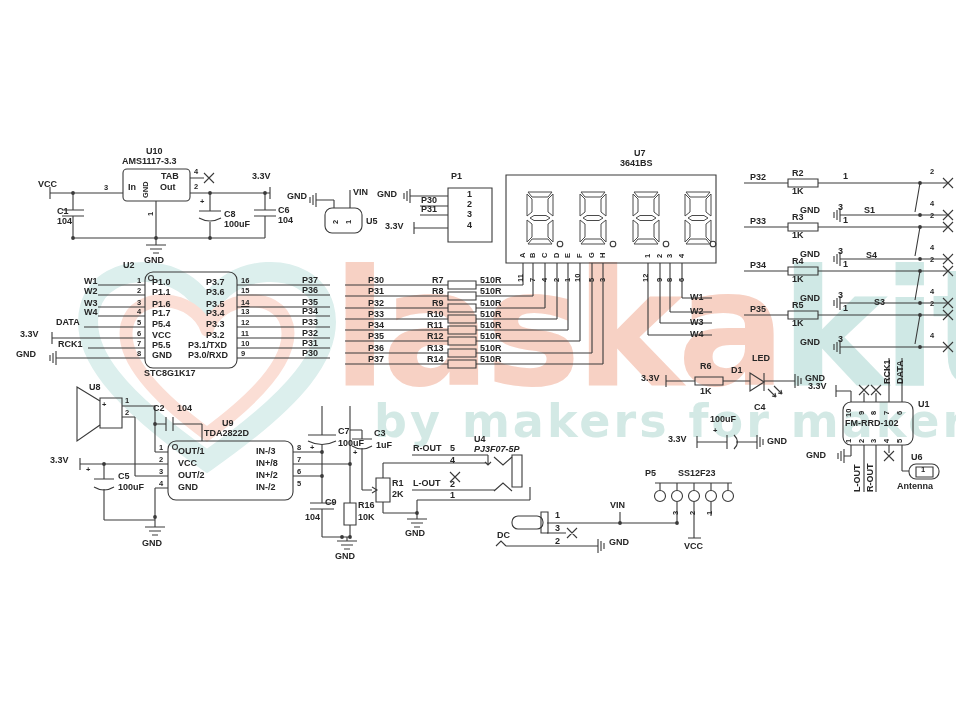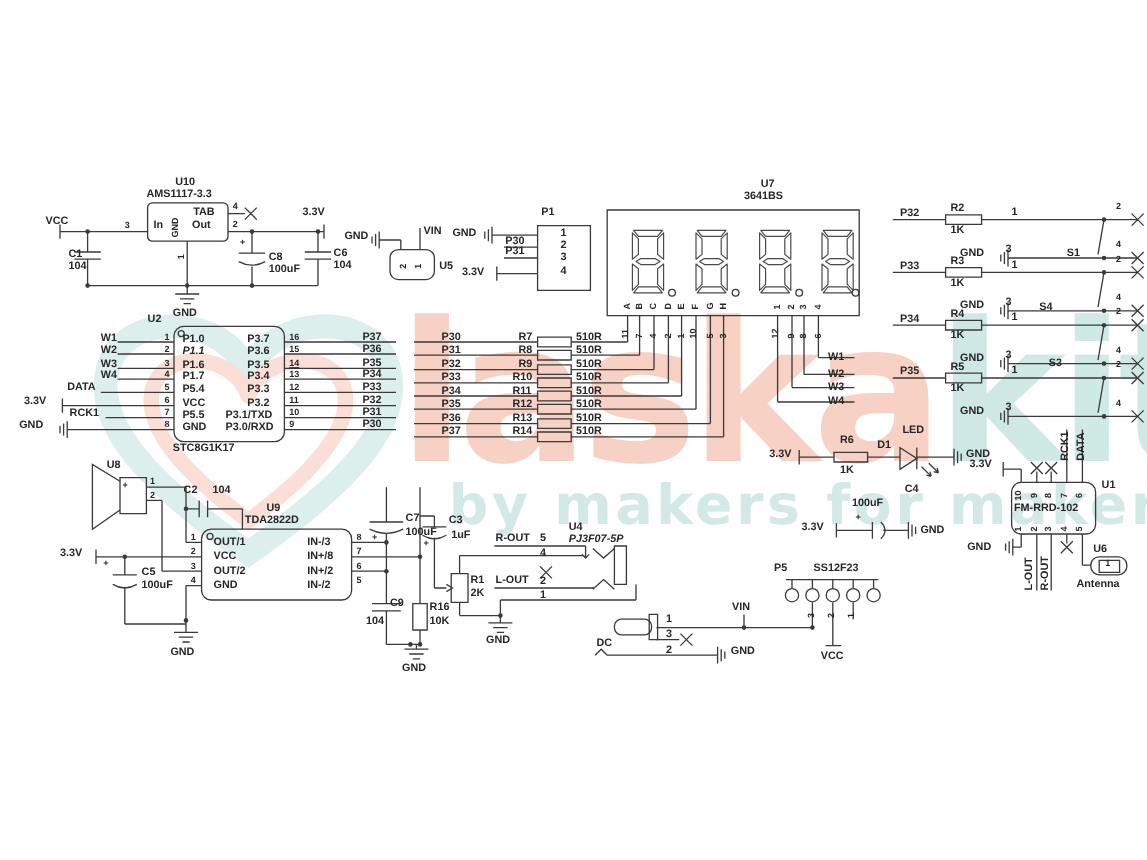--- a/index.html
+++ b/index.html
@@ -242,21 +242,21 @@
       <div class="lbl" style="left: 480px; top: 287px;">510R</div>
       <div class="lbl" style="left: 480px; top: 299px;">510R</div>
       <div class="lbl" style="left: 480px; top: 310px;">510R</div>
       <div class="lbl" style="left: 480px; top: 321px;">510R</div>
       <div class="lbl" style="left: 480px; top: 332px;">510R</div>
       <div class="lbl" style="left: 480px; top: 344px;">510R</div>
       <div class="lbl" style="left: 480px; top: 355px;">510R</div>
       <div class="lbl" style="left: 123px; top: 261px;">U2</div>
       <div class="lbl" style="left: 144px; top: 369px;">STC8G1K17</div>
       <div class="lbl" style="left: 152px; top: 278px;">P1.0</div>
-      <div class="lbl" style="left: 152px; top: 288px; font-style: italic;">P1.1</div>
+      <div class="lbl" style="left: 152px; top: 288px;">P1.1</div>
       <div class="lbl" style="left: 152px; top: 300px;">P1.6</div>
       <div class="lbl" style="left: 152px; top: 309px;">P1.7</div>
       <div class="lbl" style="left: 152px; top: 320px;">P5.4</div>
       <div class="lbl" style="left: 152px; top: 331px;">VCC</div>
       <div class="lbl" style="left: 152px; top: 341px;">P5.5</div>
       <div class="lbl" style="left: 152px; top: 351px;">GND</div>
       <div class="lbl" style="left: 206px; top: 278px;">P3.7</div>
       <div class="lbl" style="left: 206px; top: 288px;">P3.6</div>
       <div class="lbl" style="left: 206px; top: 300px;">P3.5</div>
       <div class="lbl" style="left: 206px; top: 309px;">P3.4</div>
@@ -306,21 +306,21 @@
       <div class="lbl" style="left: 800px; top: 206px;">GND</div>
       <div class="lbl" style="left: 956px; top: 160px;">S2</div>
       <div class="lbl" style="left: 750px; top: 217px;">P33</div>
       <div class="lbl" style="left: 792px; top: 213px;">R3</div>
       <div class="lbl" style="left: 792px; top: 231px;">1K</div>
       <div class="lbl" style="left: 843px; top: 216px;">1</div>
       <div class="lbl s" style="left: 930px; top: 212px;">2</div>
       <div class="lbl" style="left: 838px; top: 247px;">3</div>
       <div class="lbl s" style="left: 930px; top: 244px;">4</div>
       <div class="lbl" style="left: 800px; top: 250px;">GND</div>
-      <div class="lbl" style="left: 889px; top: 206px;">S1</div>
+      <div class="lbl" style="left: 864px; top: 206px;">S1</div>
       <div class="lbl" style="left: 750px; top: 261px;">P34</div>
       <div class="lbl" style="left: 792px; top: 257px;">R4</div>
       <div class="lbl" style="left: 792px; top: 275px;">1K</div>
       <div class="lbl" style="left: 843px; top: 260px;">1</div>
       <div class="lbl s" style="left: 930px; top: 256px;">2</div>
       <div class="lbl" style="left: 838px; top: 291px;">3</div>
       <div class="lbl s" style="left: 930px; top: 288px;">4</div>
       <div class="lbl" style="left: 800px; top: 294px;">GND</div>
       <div class="lbl" style="left: 866px; top: 251px;">S4</div>
       <div class="lbl" style="left: 750px; top: 305px;">P35</div>

